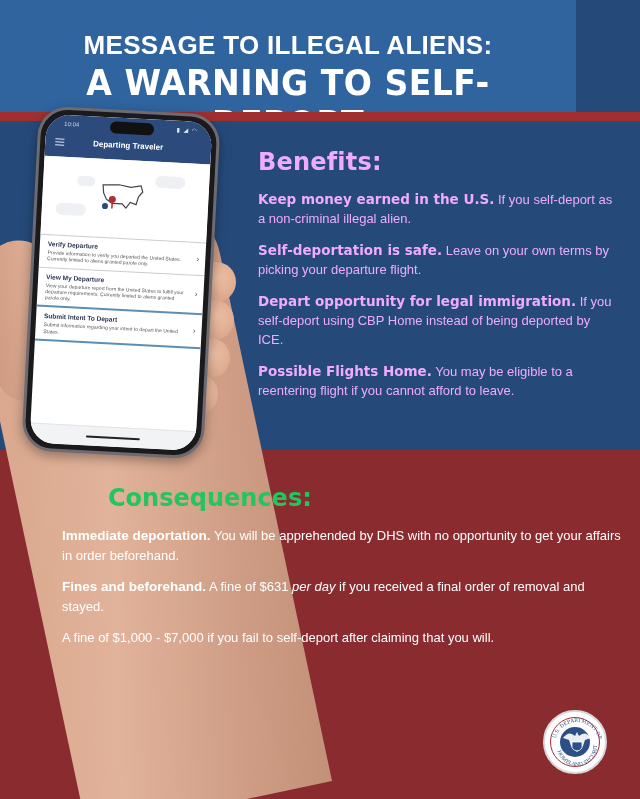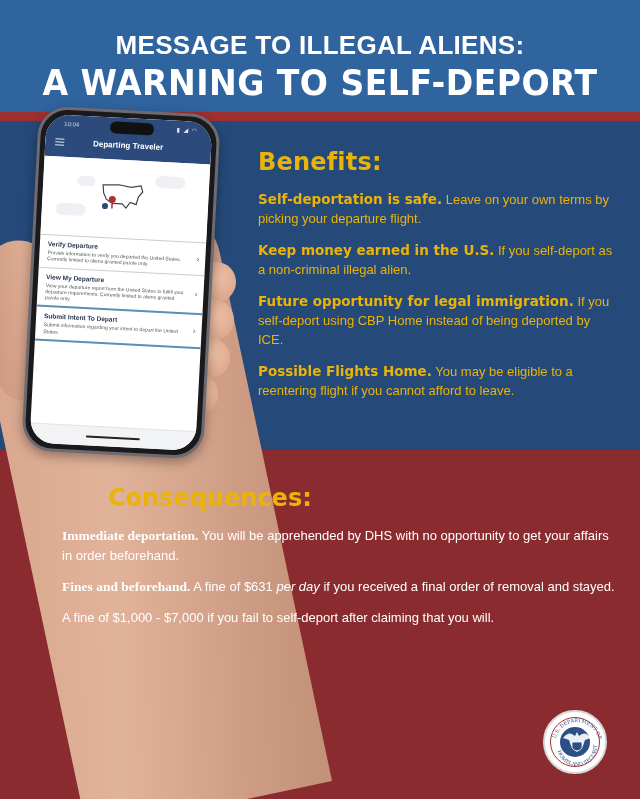--- a/index.html
+++ b/index.html
@@ -3,21 +3,21 @@
 <meta charset="utf-8">
 <style>
   * { box-sizing: border-box; margin: 0; padding: 0; }
   html, body { width: 640px; height: 799px; overflow: hidden; }
   body {
     position: relative;
     font-family: "Liberation Sans", "DejaVu Sans", sans-serif;
     background: #254a7a;
   }
   .banner {
-    position: absolute; left: 0; top: 0; width: 640px; height: 112px;
+    position: absolute; left: 0; top: 0; width: 576px; height: 112px;
     background: #30649f;
     text-align: center; color: #fff;
   }
   .banner .line1 {
     position: absolute; left: 0; right: 0; top: 30px;
     font-size: 26px; font-weight: 700; letter-spacing: 0.3px;
   }
   .banner .line2 {
     position: absolute; left: 0; right: 0; top: 62px;
     font-size: 36px; font-weight: 900; letter-spacing: 0.5px;
@@ -120,39 +120,39 @@
   }
   .home-bar {
     position: absolute; left: 50%; bottom: 8px; width: 54px; height: 2px;
     margin-left: -27px; background: #222; border-radius: 1px;
   }
   .screen-footer {
     position: absolute; left: 0; right: 0; bottom: 0; height: 20px; background: #f2f3f5; border-top: 1px solid #e2e4e8;
   }
 
   
-  .benefits { position: absolute; left: 258px; top: 148px; width: 360px; color: #eab308; }
+  .benefits { position: absolute; left: 258px; top: 148px; width: 360px; color: #f0abfc; }
   .benefits h2 {
     font-family: "DejaVu Sans", sans-serif;
     font-size: 24px; font-weight: 900; margin-bottom: 14px; letter-spacing: 0.2px;
   }
   .benefit { font-size: 13px; line-height: 19px; margin-bottom: 13px; }
   .benefit .lead {
     font-family: "DejaVu Sans", sans-serif; font-weight: 800; font-size: 13.5px;
   }
 
   
   .consequences-title {
-    position: absolute; left: 108px; top: 484px; color: #eab308;
+    position: absolute; left: 108px; top: 484px; color: #22c55e;
     font-family: "DejaVu Sans", sans-serif; font-size: 24px; font-weight: 900;
   }
   .consequences { position: absolute; left: 62px; top: 526px; width: 560px; color: #fff; }
   .cons { font-size: 13px; line-height: 20px; margin-bottom: 11px; }
   .cons .lead {
-    font-family: Liberation Serif, serif; font-weight: 800; font-size: 13.5px;
+    font-family: Liberation Sans, sans-serif; font-weight: 800; font-size: 13.5px;
   }
   .cons em { font-style: italic; }
 
   
   .seal {
     position: absolute; left: 543px; top: 710px; width: 64px; height: 64px;
     border-radius: 50%; background: #fff; border: 2px solid #d8d8d8;
   }
   .seal .ring {
     position: absolute; left: 5px; top: 5px; right: 5px; bottom: 5px;
@@ -219,23 +219,23 @@
         <span class="chev">›</span>
       </div>
     </div>
     <div class="screen-footer"></div>
     <div class="home-bar"></div>
   </div>
 </div>
 
 <div class="benefits">
   <h2>Benefits:</h2>
+  <p class="benefit"><span class="lead">Keep money earned in the U.S.</span><span> If you self-deport as a non-criminal illegal alien.</span></p>
   <p class="benefit"><span class="lead">Self-deportation is safe.</span><span> Leave on your own terms by picking your departure flight.</span></p>
-  <p class="benefit"><span class="lead">Keep money earned in the U.S.</span><span> If you self-deport as a non-criminal illegal alien.</span></p>
-  <p class="benefit"><span class="lead">Future opportunity for legal immigration.</span><span> If you self-deport using CBP Home instead of being deported by ICE.</span></p>
+  <p class="benefit"><span class="lead">Depart opportunity for legal immigration.</span><span> If you self-deport using CBP Home instead of being deported by ICE.</span></p>
   <p class="benefit"><span class="lead">Possible Flights Home.</span><span> You may be eligible to a reentering flight if you cannot afford to leave.</span></p>
 </div>
 
 <div class="consequences-title">Consequences:</div>
 <div class="consequences">
   <p class="cons"><span class="lead">Immediate deportation.</span><span> You will be apprehended by DHS with no opportunity to get your affairs in order beforehand.</span></p>
   <p class="cons"><span class="lead">Fines and beforehand.</span><span> A fine of $631 </span><em>per day</em><span> if you received a final order of removal and stayed.</span></p>
   <p class="cons"><span>A fine of $1,000 - $7,000 if you fail to self-deport after claiming that you will.</span></p>
 </div>
 

